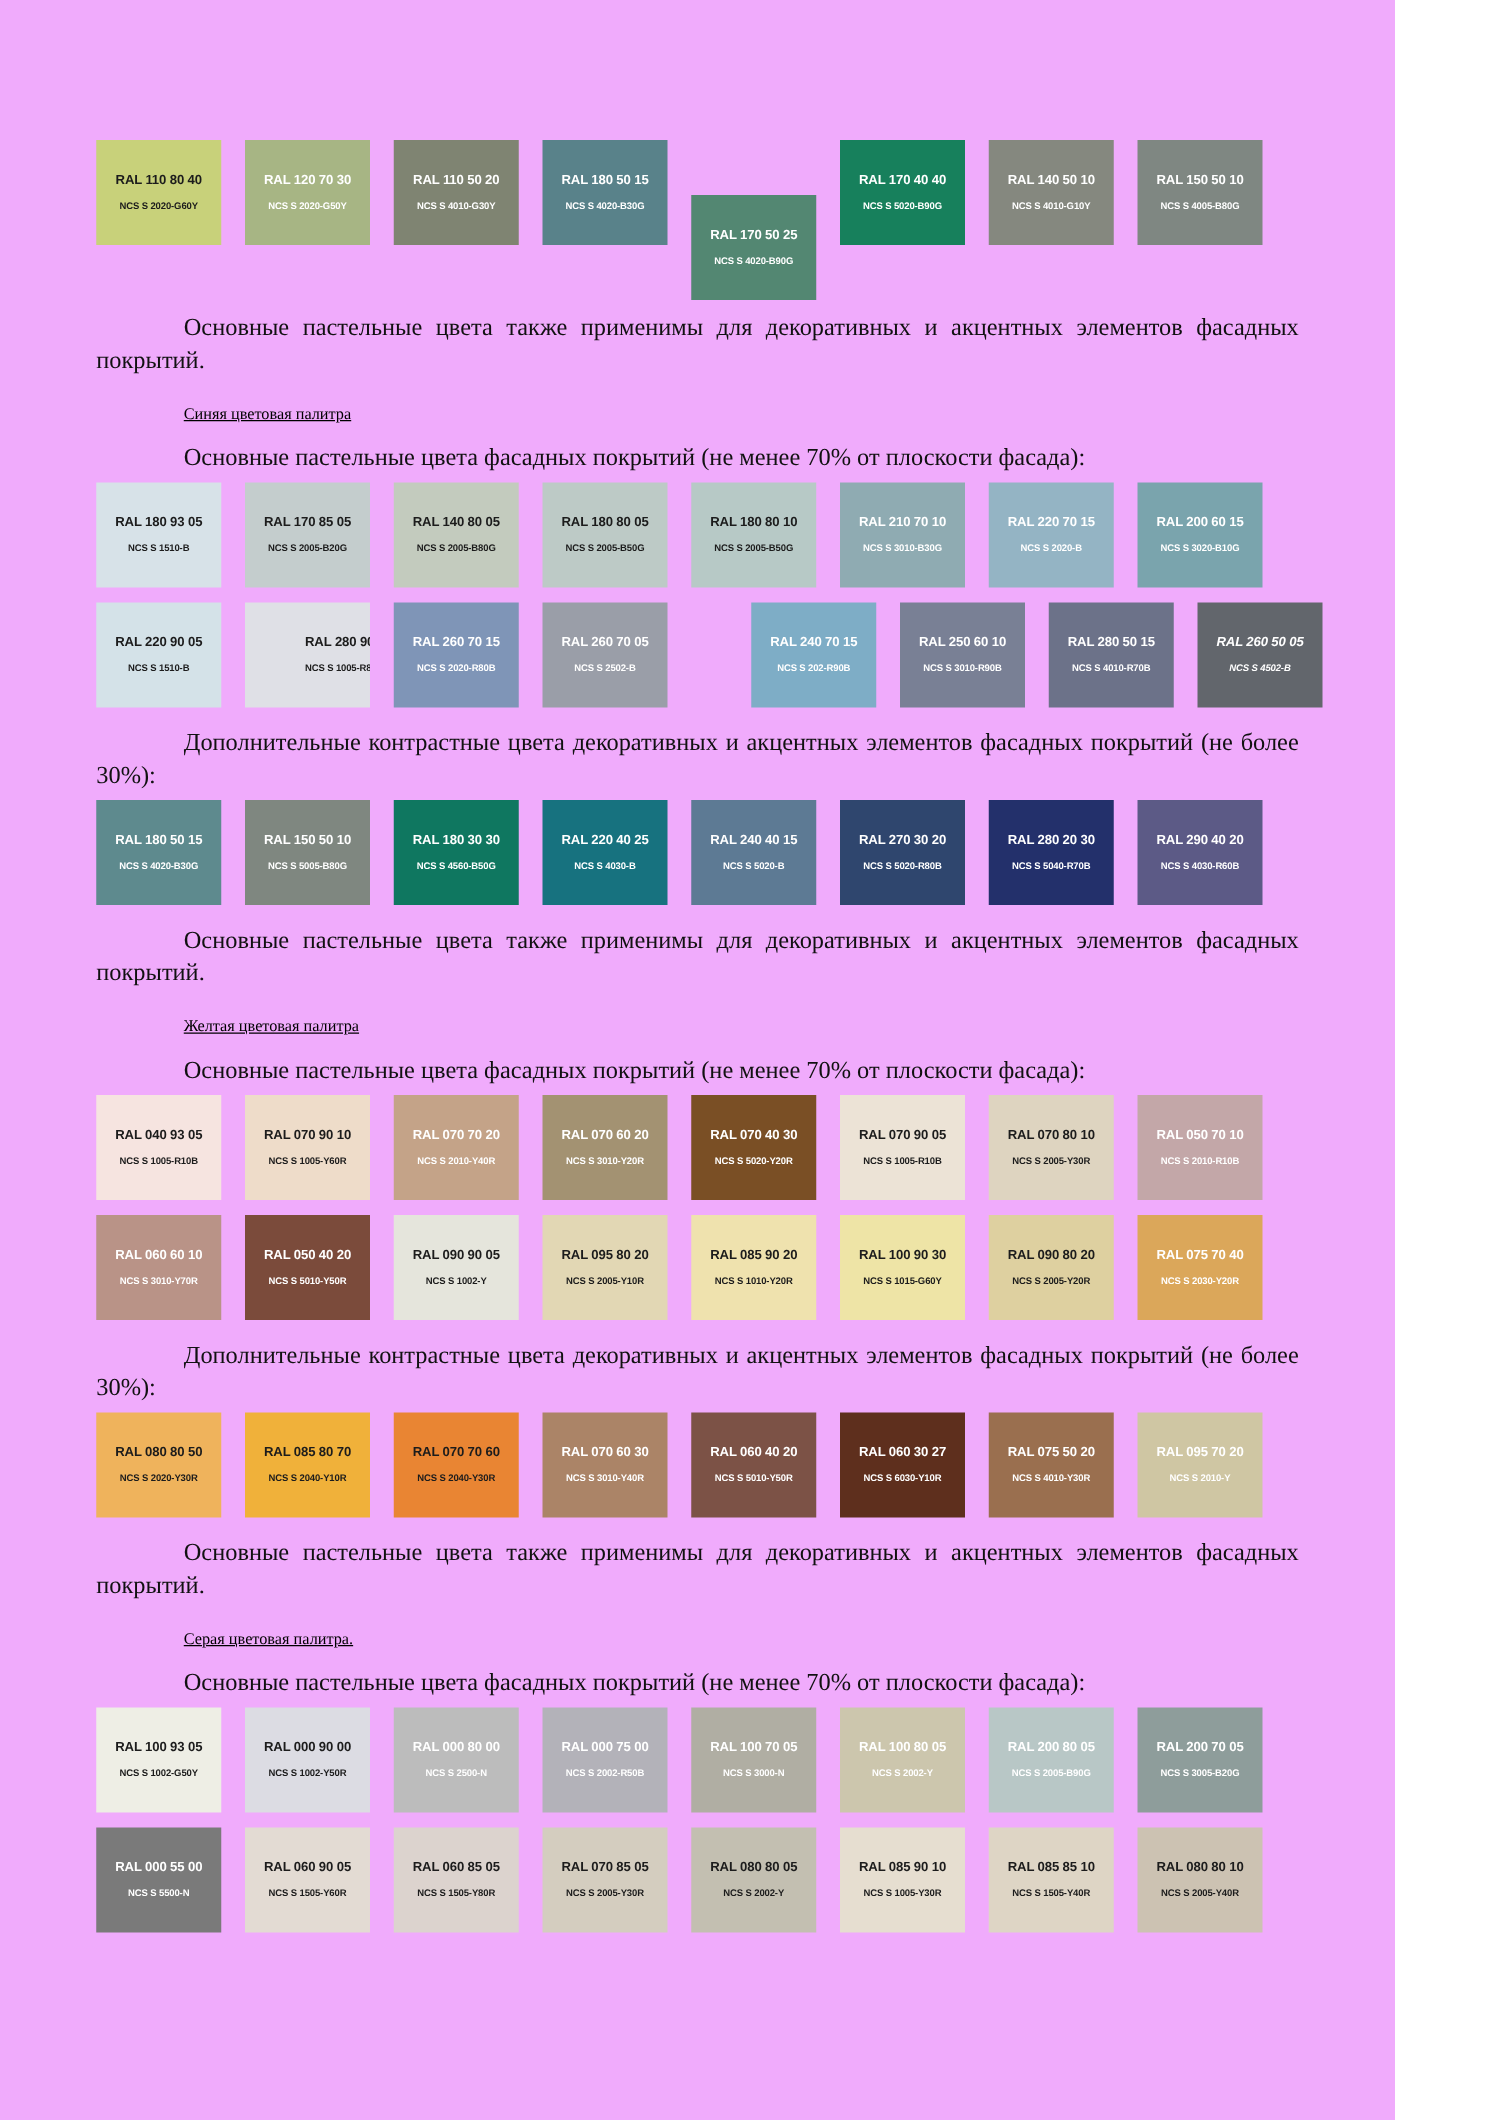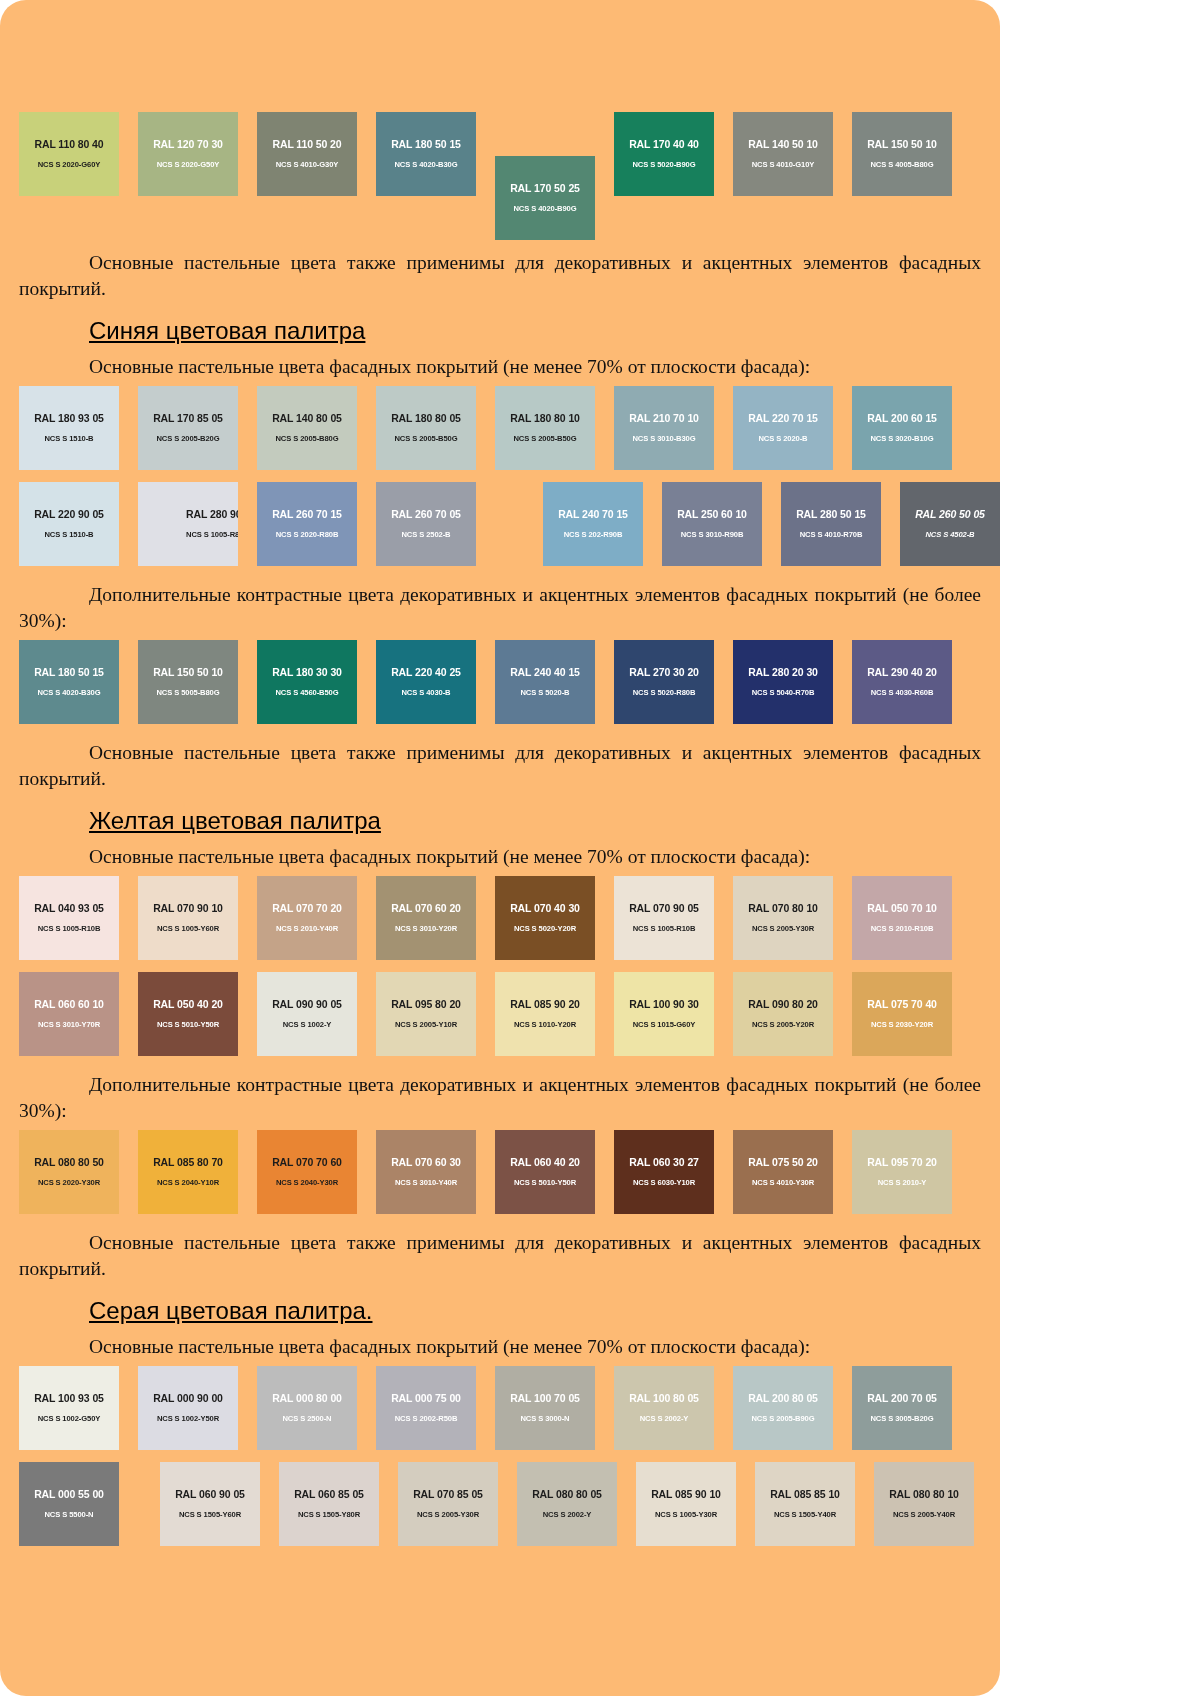--- a/index.html
+++ b/index.html
@@ -4,51 +4,50 @@
 <style>
   html,body{margin:0;padding:0;background:#ffffff;}
   body{
     width:1200px;
     font-family:"Liberation Serif", serif;
     color:#000;
     -webkit-font-smoothing:antialiased;
   }
   .page{
     position:relative;
-    width:1000px;
+    width:1116px;
     min-height:1696px;
-    background:#fdba74;
+    background:#f0abfc;
     box-sizing:border-box;
     padding:0;
-    border-radius:26px;
   }
   .content{
     position:relative;
     margin:0 auto;
     width:962px;
     padding-top:100px;
   }
   
   p.para{
     margin:0;
     font-size:19.5px;
     line-height:26px;
     text-align:justify;
     text-indent:70px;
     font-family:"Liberation Serif", serif;
     color:#111;
   }
   p.gap-top{ margin-top:16px; }
   h3.palette-title{
     margin:16px 0 10px 0;
-    font-size:24px;
+    font-size:13px;
     line-height:26px;
     font-weight:400;
     text-indent:70px;
-    font-family:Liberation Sans, sans-serif;
+    font-family:Liberation Serif, serif;
   }
   h3.palette-title span.u{
     text-decoration:underline;
   }
   
   .swatch-row{
     display:flex;
     gap:19px;
     margin:12px 0 10px 0;
   }
@@ -388,21 +387,21 @@
         <div class="swatch" style="background: rgb(142, 157, 155); color: rgb(255, 255, 255);">
           <div class="ral">RAL 200 70 05</div>
           <div class="ncs">NCS S 3005-B20G</div>
         </div>
       </div>
     <div class="swatch-row">
         <div class="swatch" style="background: rgb(122, 122, 122); color: rgb(255, 255, 255);">
           <div class="ral">RAL 000 55 00</div>
           <div class="ncs">NCS S 5500-N</div>
         </div>
-        <div class="swatch" style="background: rgb(227, 219, 211); color: rgb(28, 28, 28); margin-left: 22px;">
+        <div class="swatch" style="background: rgb(227, 219, 211); color: rgb(28, 28, 28);">
           <div class="ral">RAL 060 90 05</div>
           <div class="ncs">NCS S 1505-Y60R</div>
         </div>
         <div class="swatch" style="background: rgb(220, 211, 206); color: rgb(28, 28, 28);">
           <div class="ral">RAL 060 85 05</div>
           <div class="ncs">NCS S 1505-Y80R</div>
         </div>
         <div class="swatch" style="background: rgb(212, 205, 191); color: rgb(28, 28, 28);">
           <div class="ral">RAL 070 85 05</div>
           <div class="ncs">NCS S 2005-Y30R</div>

